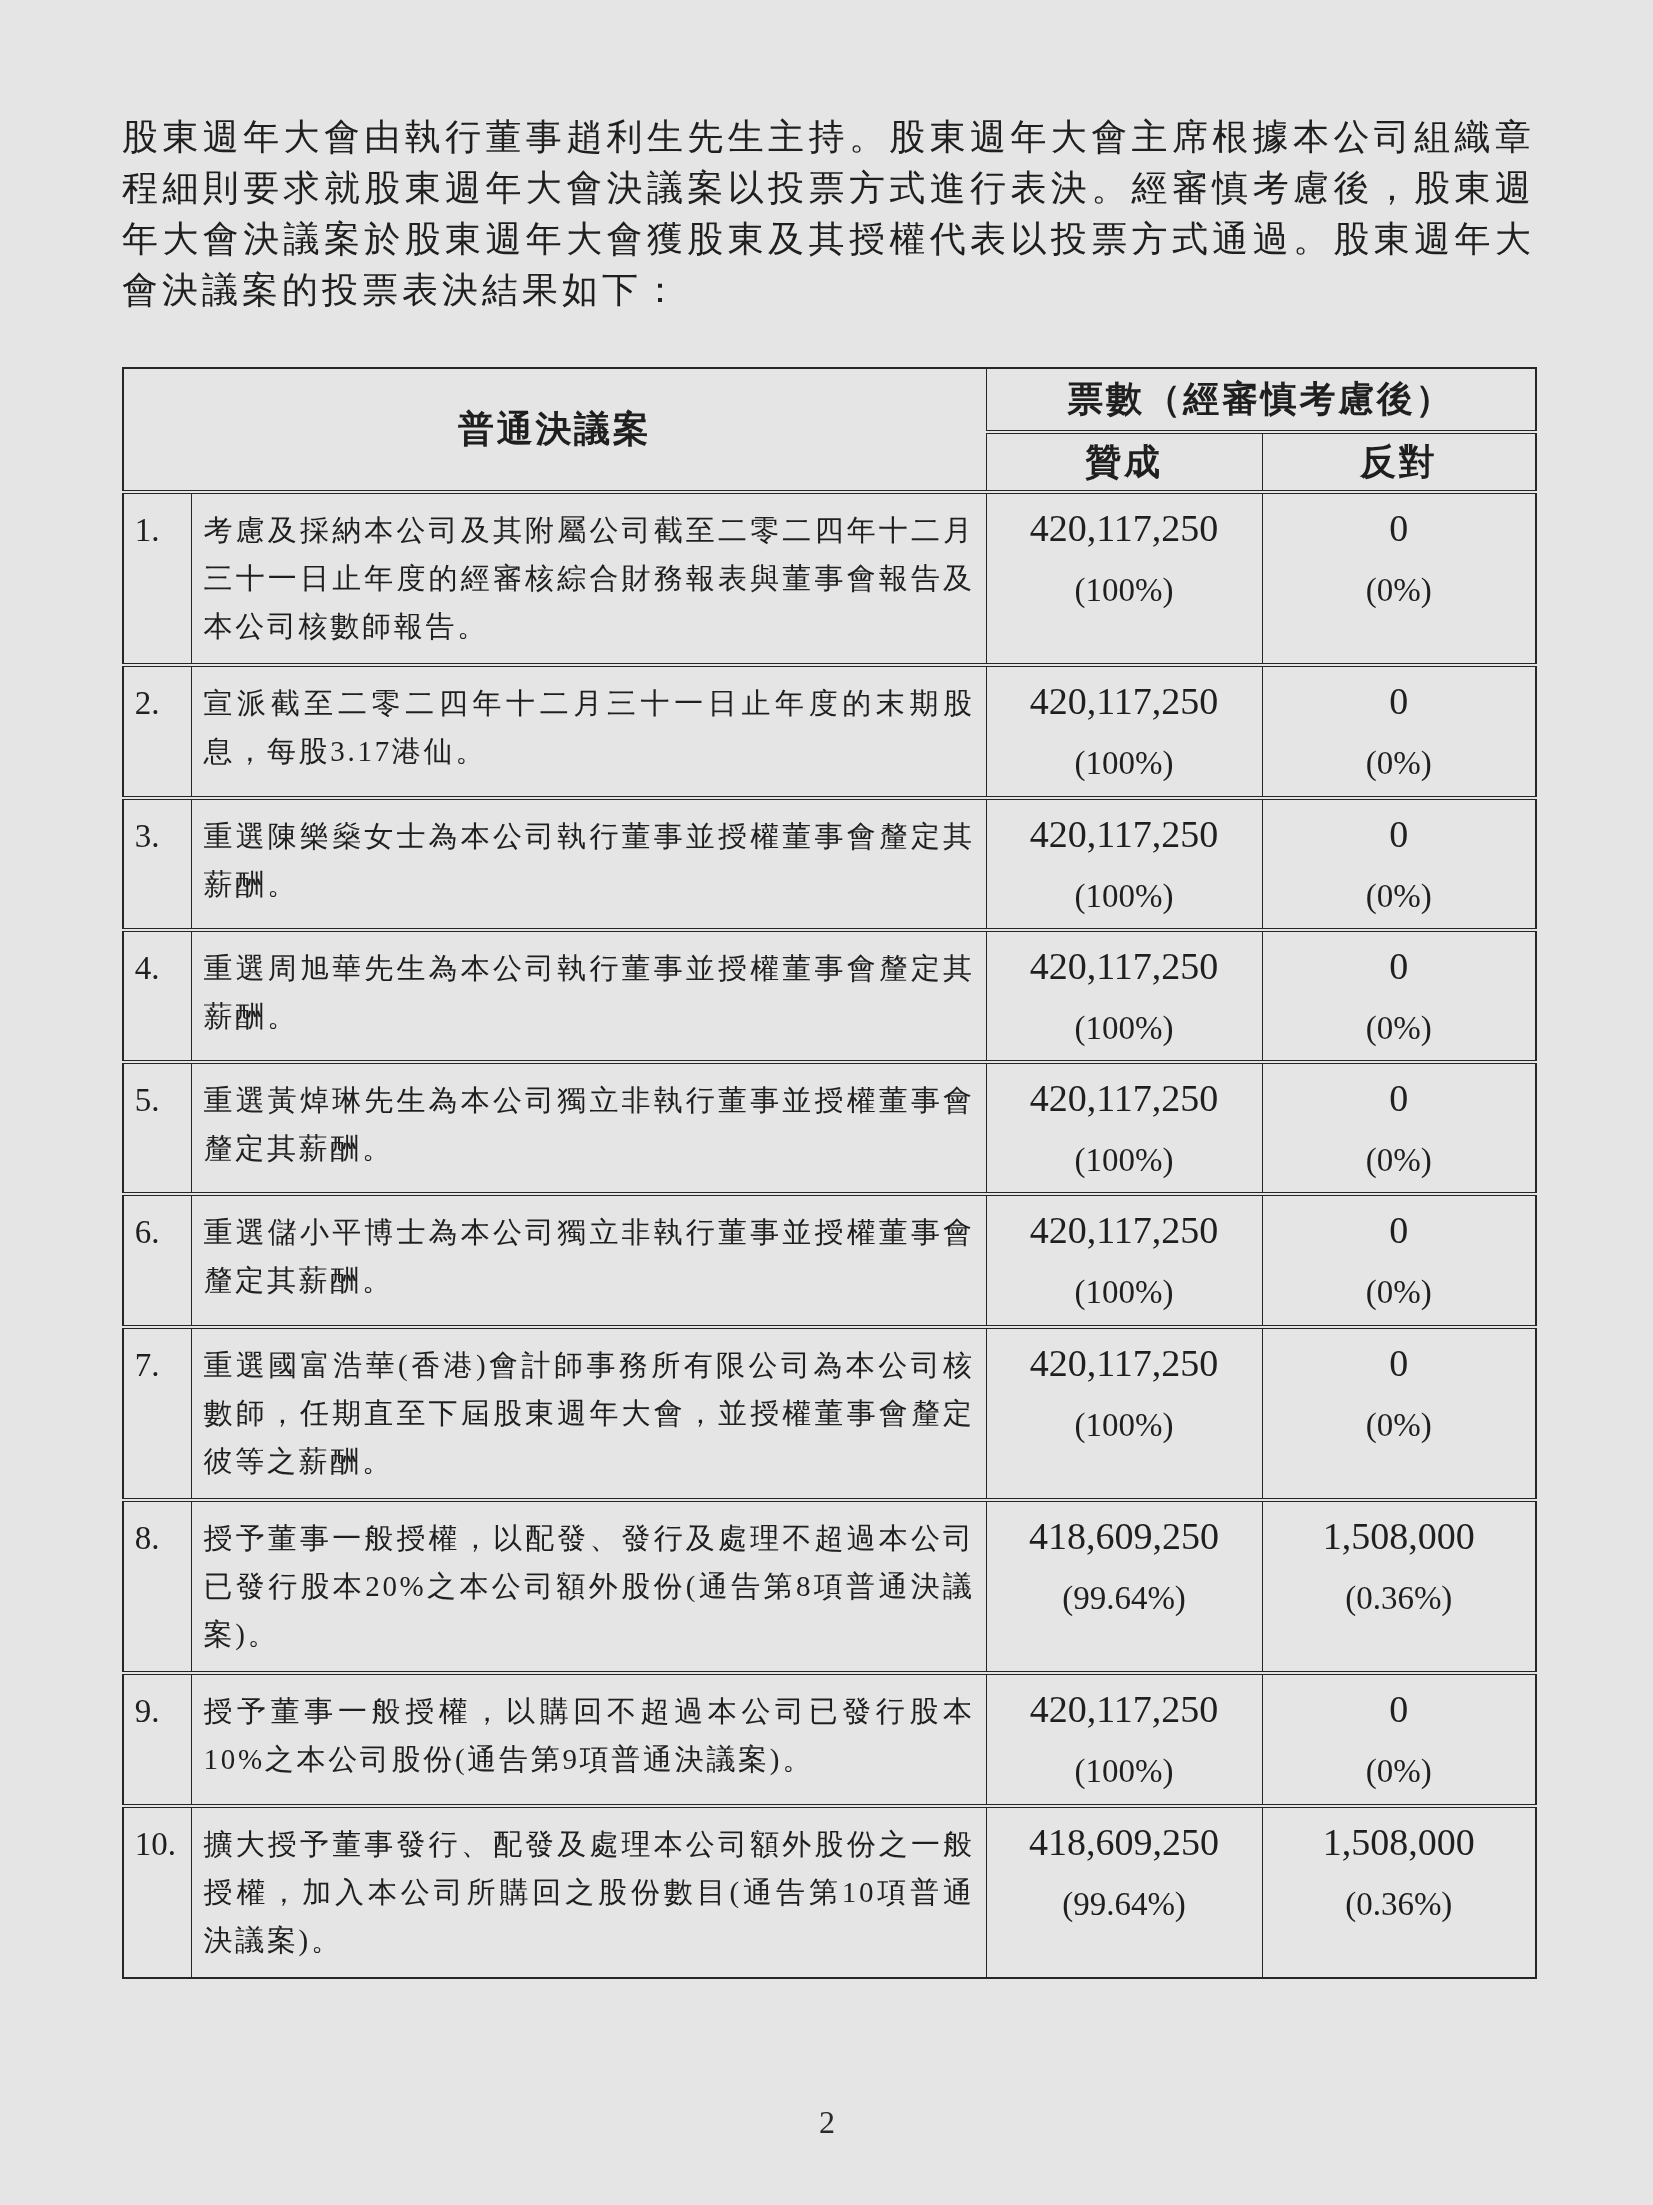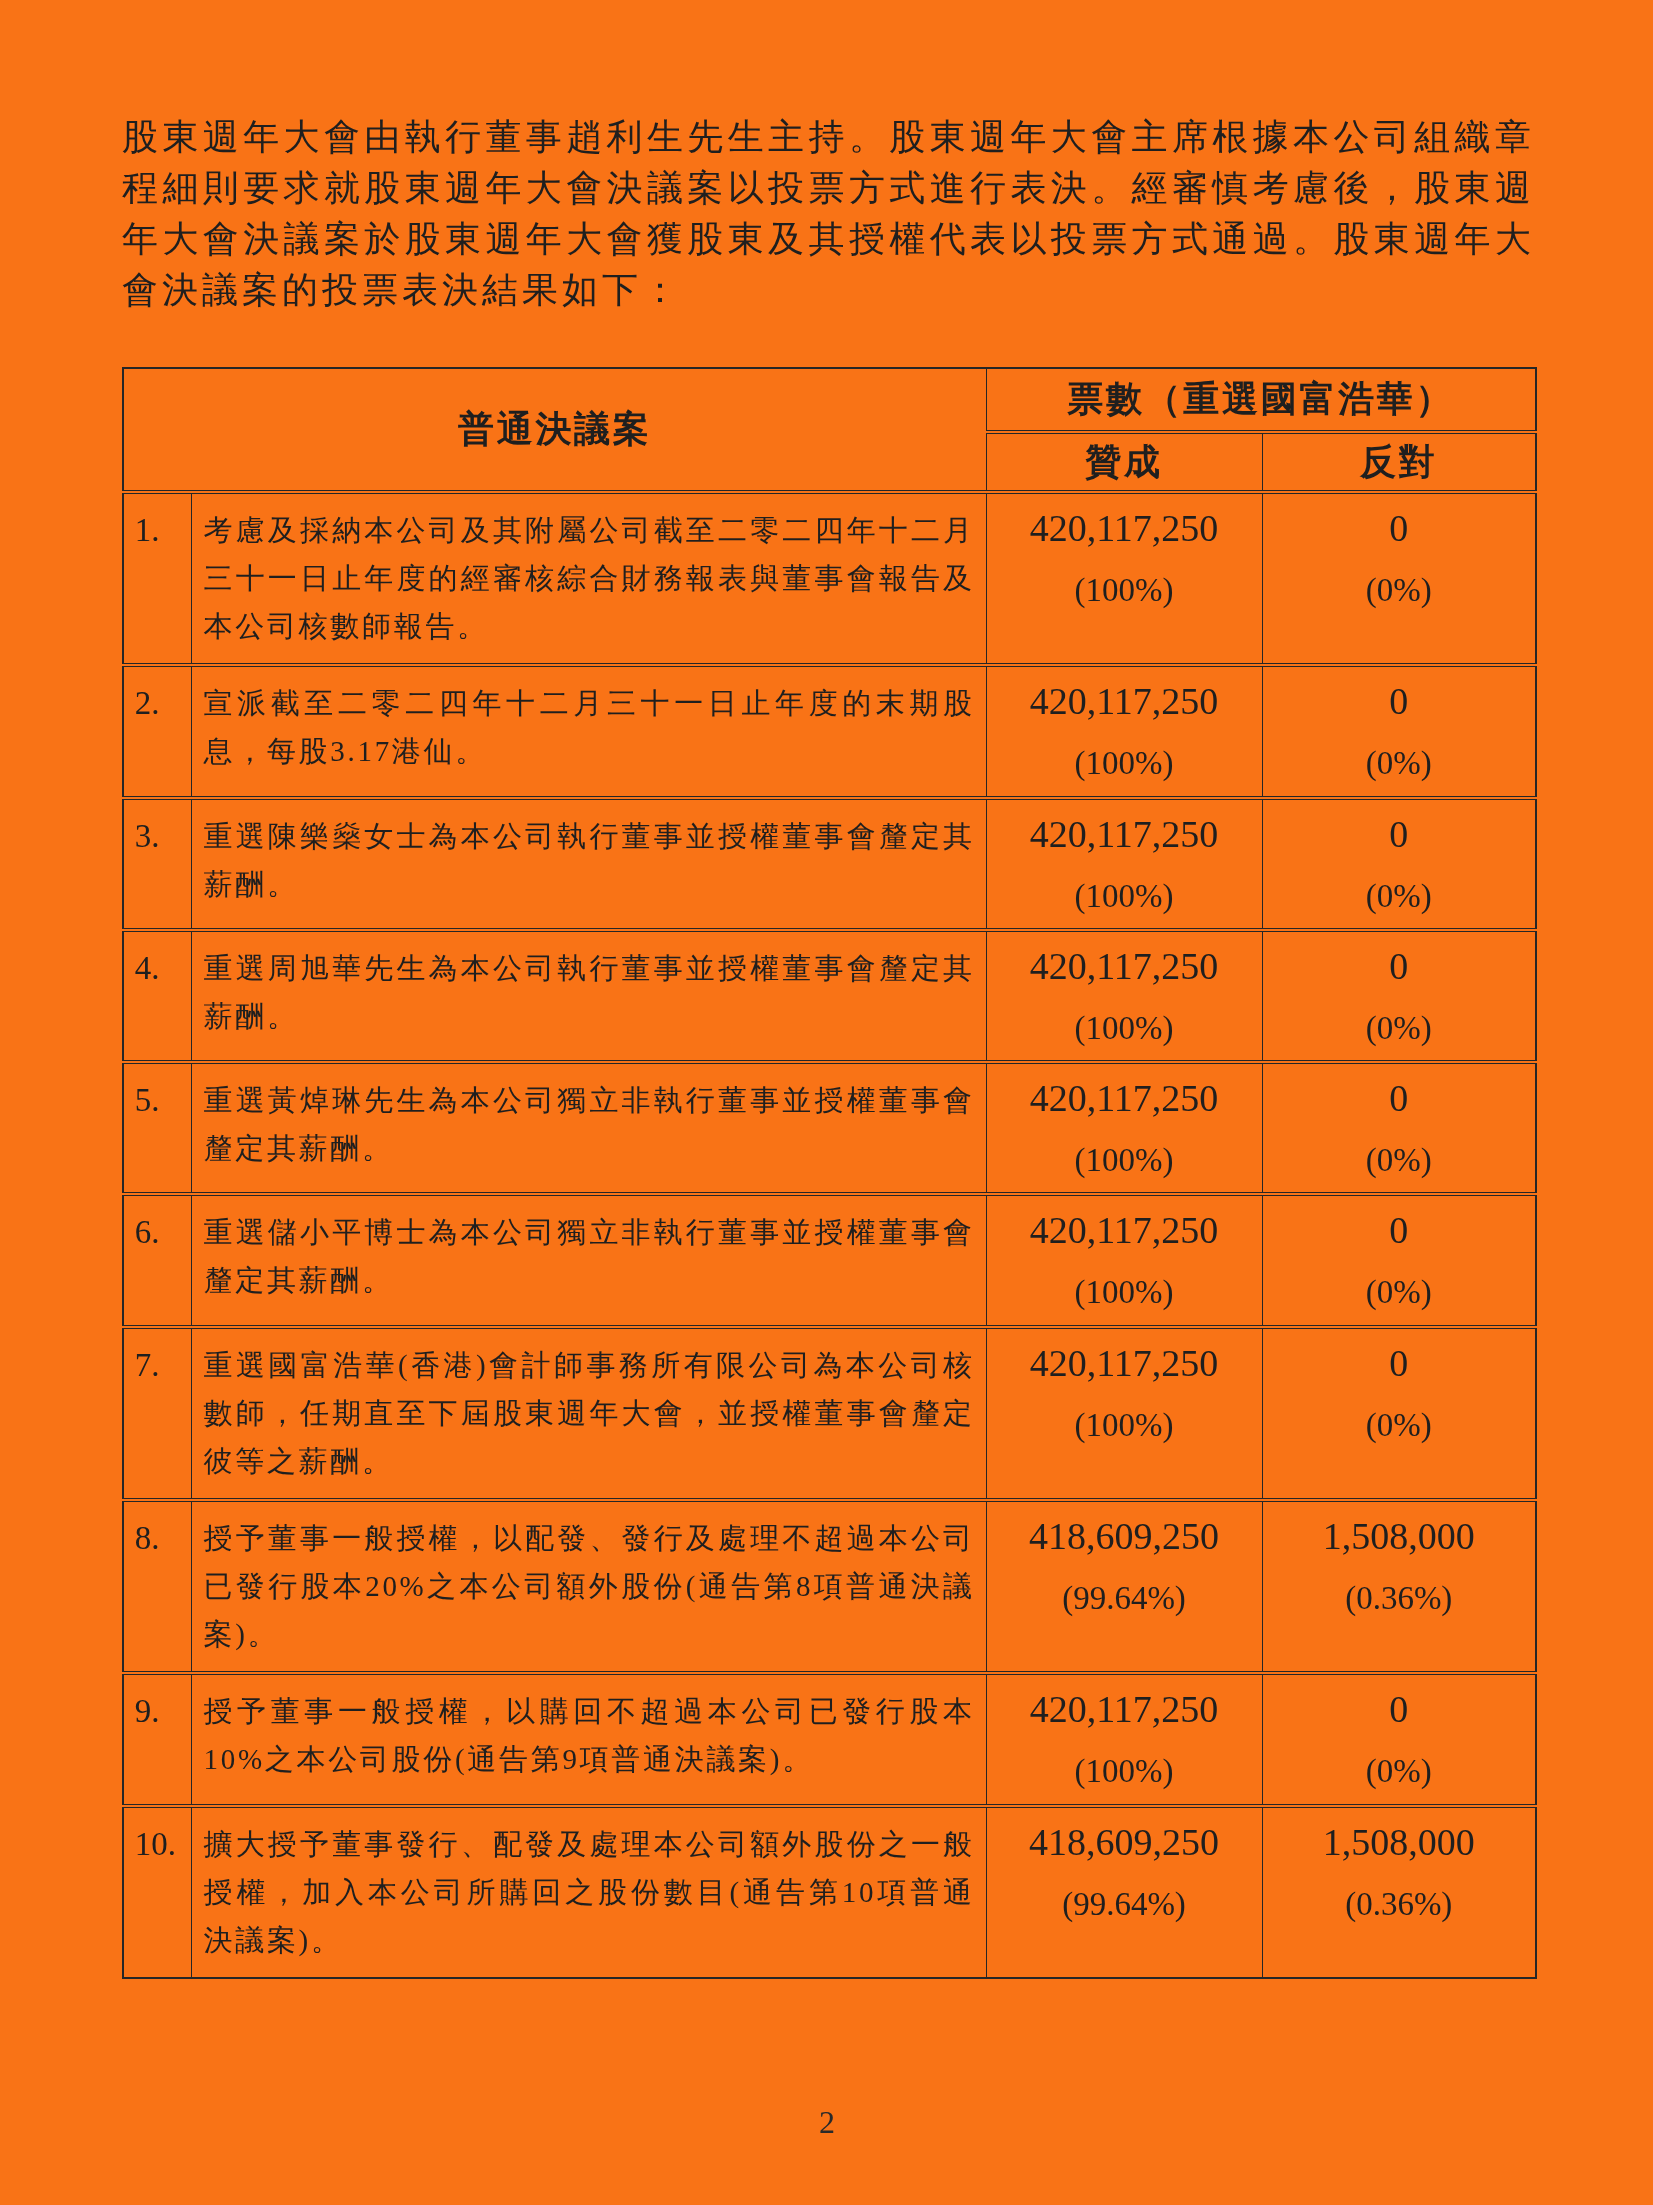--- a/index.html
+++ b/index.html
@@ -8,21 +8,21 @@
     background: #ffffff;
     color: #1f1f1f;
     font-family: "Liberation Serif", "DejaVu Serif", serif;
   }
   .page {
     position: relative;
     width: 1654px;
     height: 2205px;
     box-sizing: border-box;
     padding: 112px 119px 0 122px;
-    background: #f97316;
+    background: #e5e5e5;
     overflow: hidden;
   }
   .intro {
     font-size: 36px;
     line-height: 51px;
     letter-spacing: 4px;
     text-align: justify;
     text-justify: inter-character;
     margin: 0 0 51px 0;
   }
@@ -98,21 +98,21 @@
   <table class="votes-table">
     <colgroup>
       <col style="width:68px">
       <col style="width:795px">
       <col style="width:276px">
       <col style="width:274px">
     </colgroup>
     <thead>
       <tr class="head-row-1">
         <th rowspan="2" colspan="2">普通決議案</th>
-        <th colspan="2">票數（重選國富浩華）</th>
+        <th colspan="2">票數（經審慎考慮後）</th>
       </tr>
       <tr class="head-row-2">
         <th>贊成</th>
         <th>反對</th>
       </tr>
     </thead>
     <tbody>
   <tr>
     <td class="num-cell">1.</td>
     <td class="text-cell">考慮及採納本公司及其附屬公司截至二零二四年十二月三十一日止年度的經審核綜合財務報表與董事會報告及本公司核數師報告。</td>

